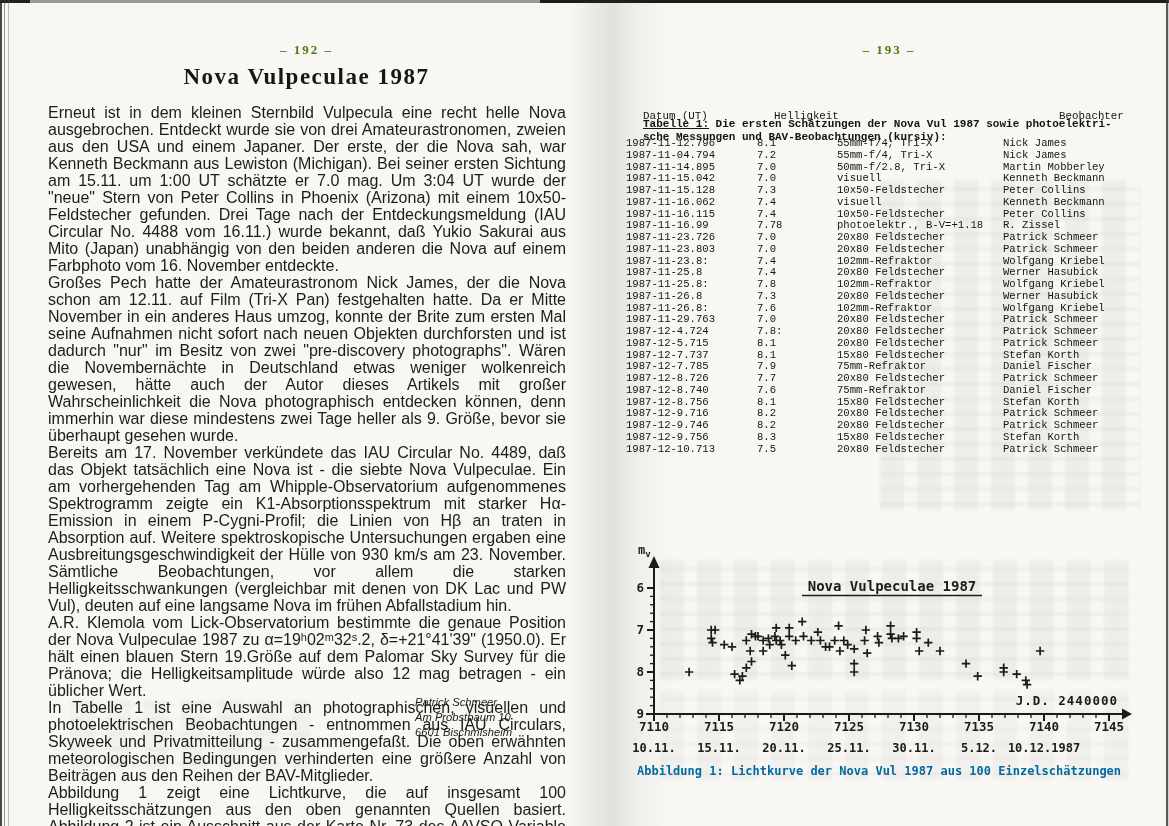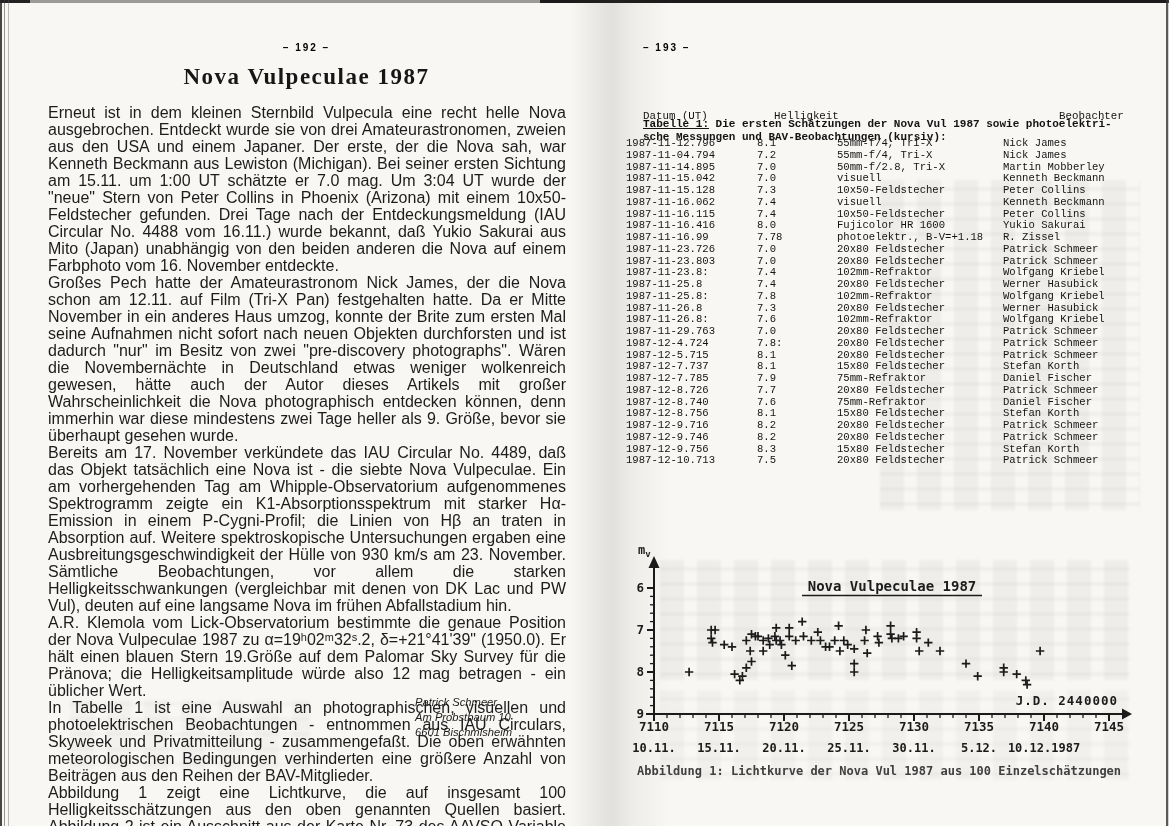--- a/index.html
+++ b/index.html
@@ -20,24 +20,24 @@
         rgba(90,90,90,.4) 8px 9px, rgba(255,255,255,0) 9px 14px);}
   .scan-right-edge{position:absolute;left:1164px;top:0;width:5px;height:826px;
     background:linear-gradient(to right,rgba(255,255,255,0) 0 2px,rgba(50,50,50,.8) 2px 4px,rgba(120,120,120,.3) 4px 5px);}
   .scan-gutter{position:absolute;left:560px;top:0;width:110px;height:826px;pointer-events:none;
     background:linear-gradient(to right,rgba(0,0,0,0) 0 10px,rgba(60,60,55,.08) 35px,rgba(60,60,55,.12) 52px,rgba(60,60,55,.05) 75px,rgba(0,0,0,0) 110px);}
   .ghost{position:absolute;pointer-events:none;opacity:.55;filter:blur(1.1px);
     background-image:
       repeating-linear-gradient(90deg, rgba(115,115,112,.13) 0 24px, rgba(0,0,0,0) 24px 37px),
       repeating-linear-gradient(0deg, rgba(0,0,0,0) 0 4px, rgba(115,115,112,.11) 4px 8px, rgba(0,0,0,0) 8px 15px);}
   
-  .page-num{position:absolute;font-family:Liberation Sans, sans-serif;font-weight:bold;
-    font-size:10px;letter-spacing:2px;color:#000000;}
+  .page-num{position:absolute;font-family:Liberation Serif, serif;font-weight:bold;
+    font-size:13px;letter-spacing:2px;color:#4d7c0f;}
   #pn-left{left:48px;width:517px;top:42px;text-align:center;}
-  #pn-right{left:643px;width:492px;top:42px;}
+  #pn-right{left:643px;width:492px;top:42px;text-align:center;}
   .article-title{position:absolute;left:48px;width:517px;top:64px;text-align:center;
     font-family:"Liberation Serif",serif;font-weight:bold;font-size:23px;letter-spacing:1.5px;color:#161616;}
   .body-text{position:absolute;left:48px;width:518px;top:104px;
     font-size:16px;line-height:17px;text-align:justify;color:#1c1c1c;}
   .body-text p{margin:0;}
   .signature{position:absolute;left:415px;top:695px;
     font-style:italic;font-size:11.2px;line-height:15px;color:#1b1b1b;}
   
   .tbl-heading{position:absolute;left:643px;top:70px;width:500px;
     font-family:"Liberation Mono",monospace;font-size:11px;line-height:12.5px;
@@ -47,21 +47,21 @@
     font-family:"Liberation Mono",monospace;font-size:10.8px;color:#131313;}
   .tbl-colheads span{position:absolute;top:0;}
   #col-datum{left:0;} #col-hell{left:131px;} #col-beob{left:377px;margin-left:39px;}
   #table-rows{position:absolute;left:626px;top:138px;width:500px;
     font-family:"Liberation Mono",monospace;font-size:10.6px;color:#141414;}
   .trow{display:grid;grid-template-columns:131px 80px 166px auto;height:11.75px;line-height:11.75px;white-space:nowrap;}
   .trow.kursiv{}
   
   #chart-svg{position:absolute;left:630px;top:542px;}
   .fig-caption{position:absolute;left:637px;top:764px;width:510px;
-    font-family:"DejaVu Sans Mono",monospace;font-weight:bold;font-size:12px;color:#404040;white-space:nowrap;}
+    font-family:"DejaVu Sans Mono",monospace;font-weight:bold;font-size:12px;color:#0369a1;white-space:nowrap;}
 </style>
 </head>
 <body>
 
 <div class="scan-top-edge"></div>
 <div class="scan-left-edge"></div>
 <div class="scan-right-edge"></div>
 <div class="scan-gutter"></div>
 <div class="ghost" style="left:880px;top:180px;width:260px;height:330px;"></div>
 <div class="ghost" style="left:660px;top:560px;width:470px;height:120px;"></div>
@@ -132,26 +132,20 @@
       <span>1987-11-16.062</span>
       <span>7.4</span>
       <span>visuell</span>
       <span>Kenneth Beckmann</span>
     </div>
     <div class="trow">
       <span>1987-11-16.115</span>
       <span>7.4</span>
       <span>10x50-Feldstecher</span>
       <span>Peter Collins</span>
-    </div>
-    <div class="trow">
-      <span>1987-11-16.416</span>
-      <span>8.0</span>
-      <span>Fujicolor HR 1600</span>
-      <span>Yukio Sakurai</span>
     </div>
     <div class="trow">
       <span>1987-11-16.99</span>
       <span>7.78</span>
       <span>photoelektr., B-V=+1.18</span>
       <span>R. Zissel</span>
     </div>
     <div class="trow kursiv">
       <span>1987-11-23.726</span>
       <span>7.0</span>

